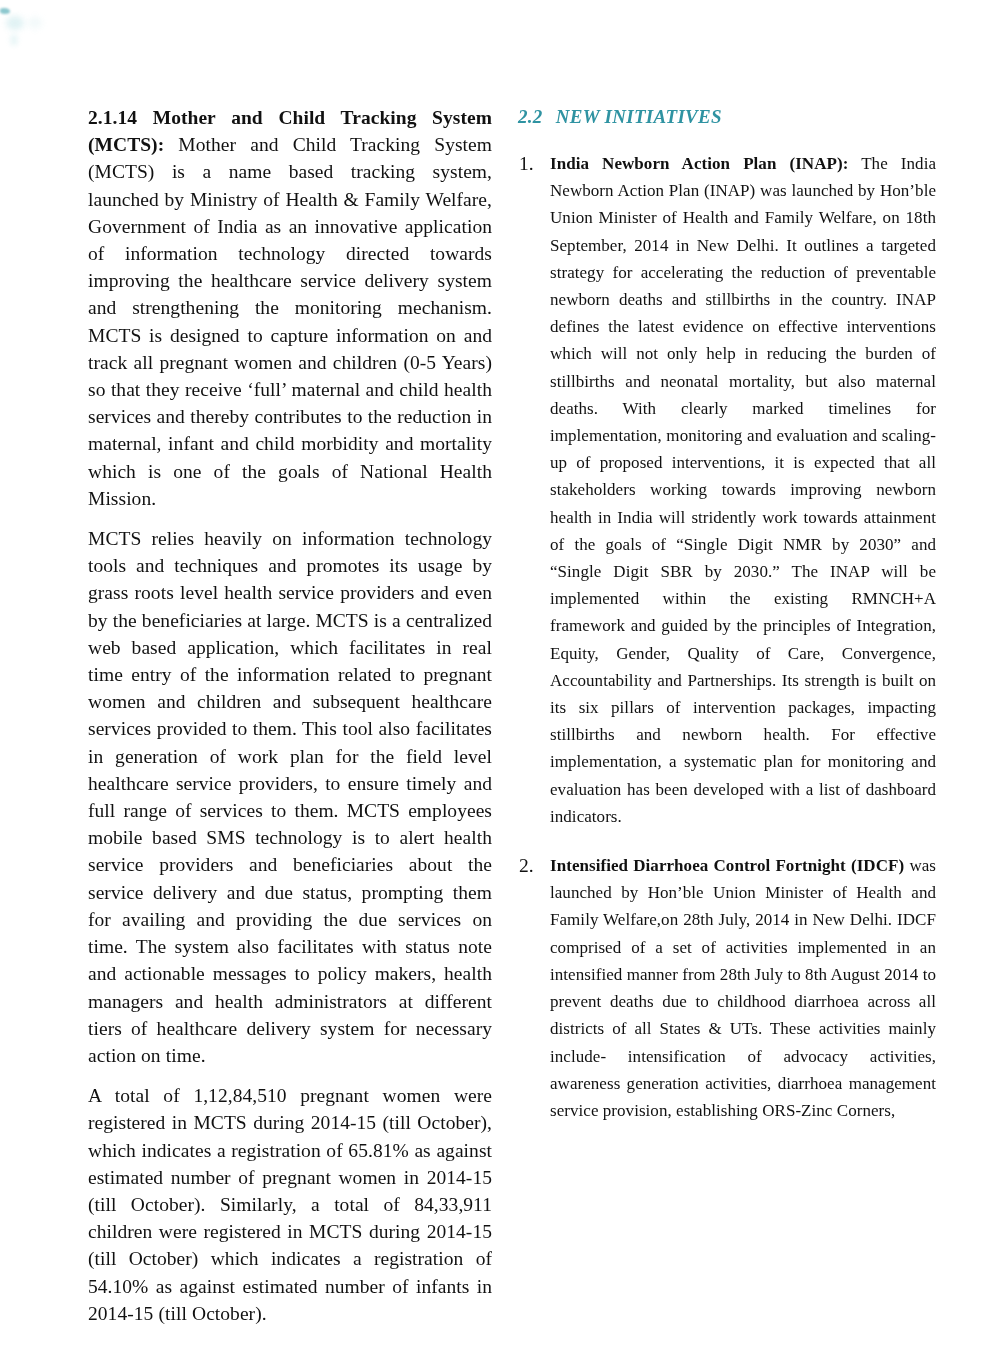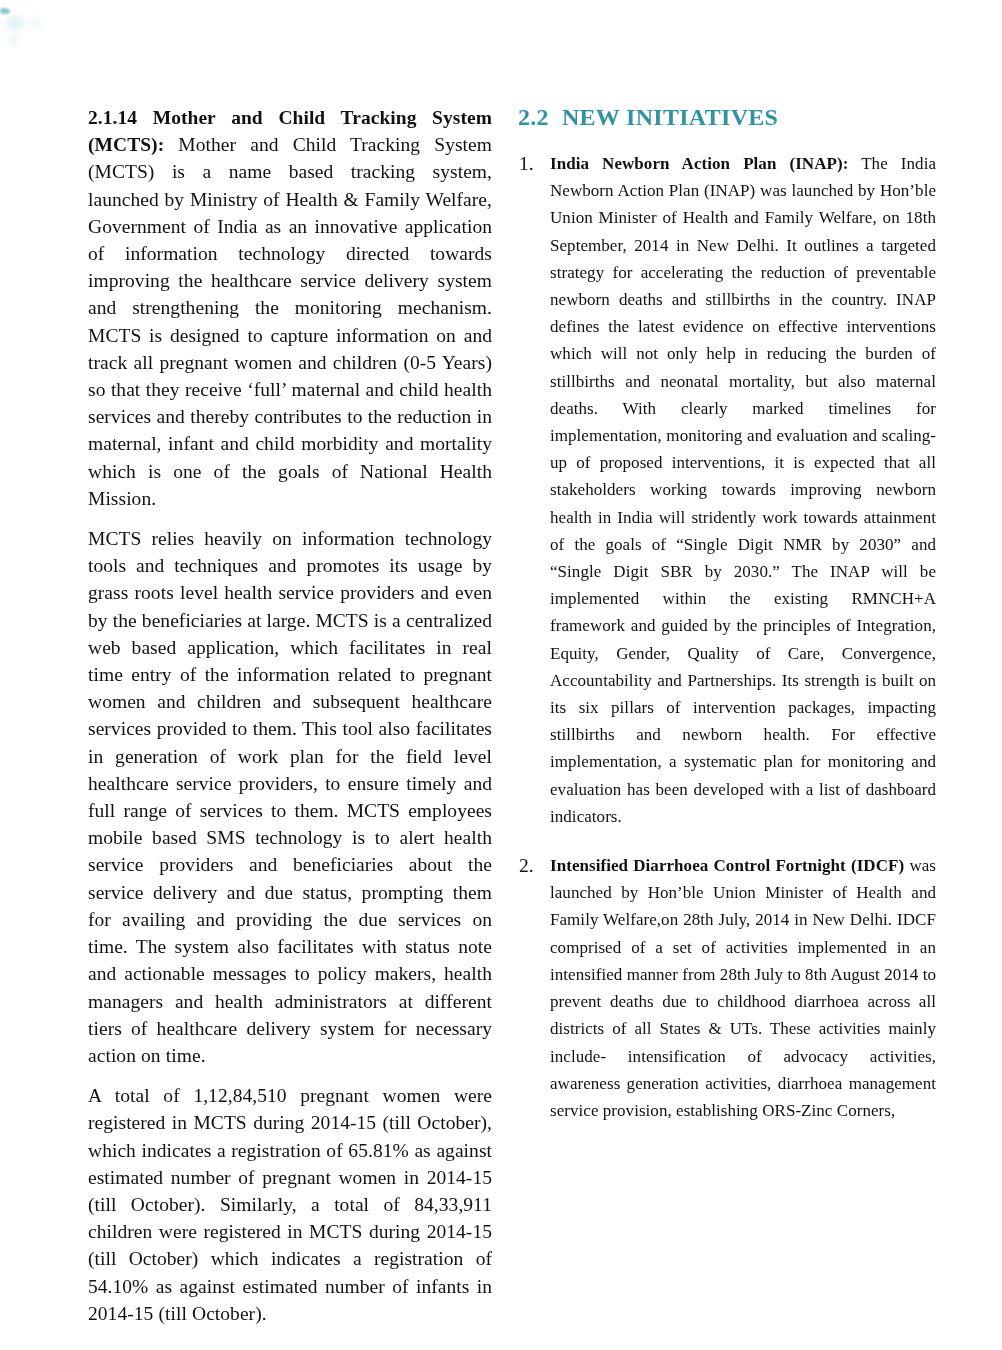--- a/index.html
+++ b/index.html
@@ -92,28 +92,29 @@
     letter-spacing: 0.05px;
     word-spacing: 0.2px;
   }
   p.body-par:last-child { margin-bottom: 4px; }
 
   .run-bold { font-weight: bold; }
 
   
   .section-heading {
     margin: 0 0 20px 0;
-    font-size: 24px;
+    font-size: 19px;
     font-weight: bold;
     color: #2f93a2;
     letter-spacing: 0.3px;
     line-height: 26px;
     display: flex;
     gap: 13px;
     align-items: baseline;
+    font-style: italic;
   }
   .section-heading .sec-num { white-space: nowrap; }
   .section-heading .sec-title { white-space: nowrap; }
 
   
   ol.num-list {
     list-style: none;
     margin: 0;
     padding: 0;
   }

